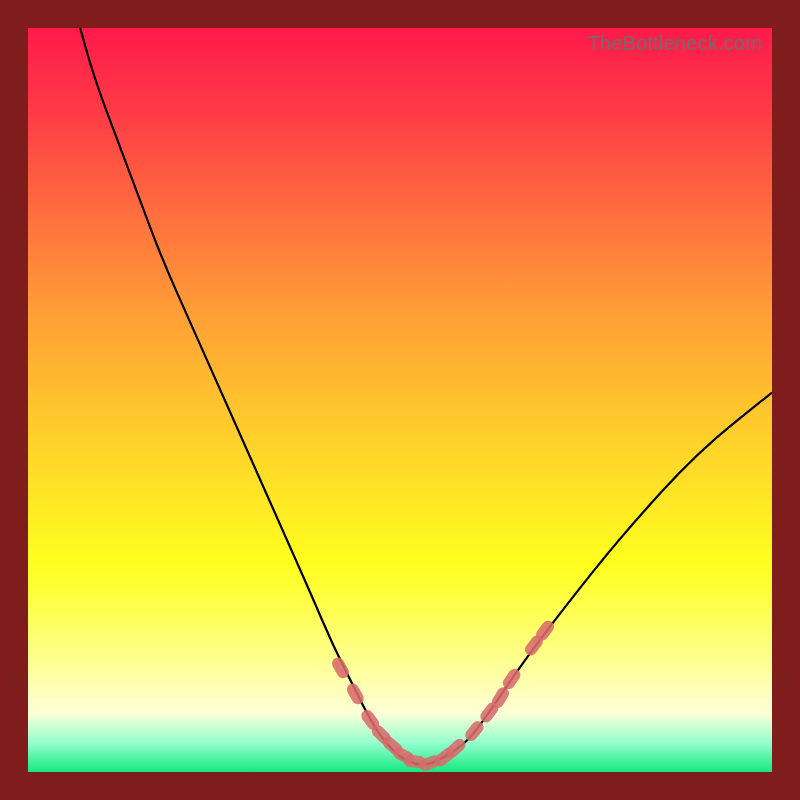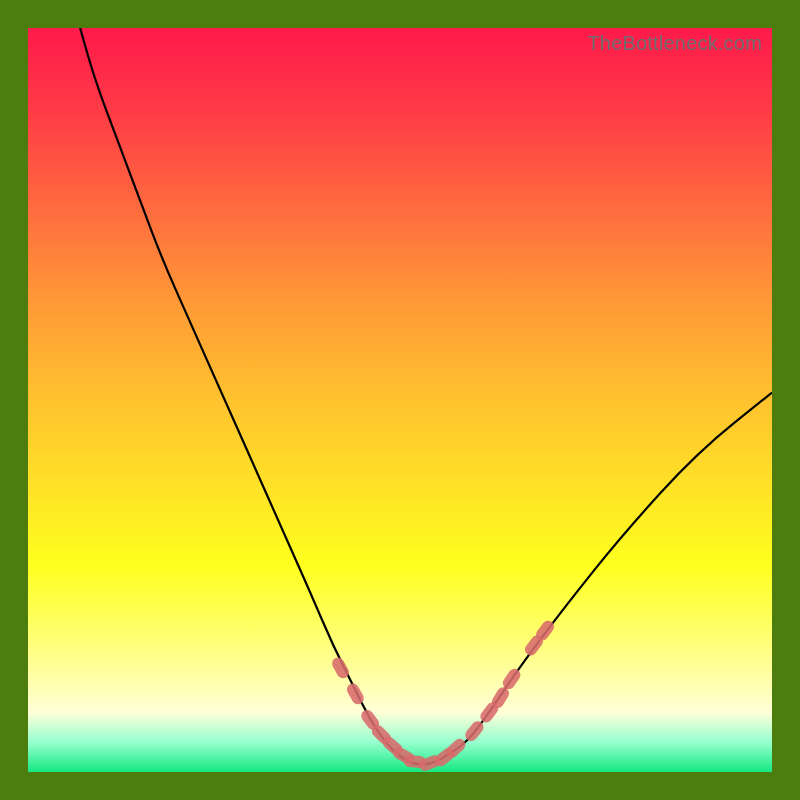--- a/index.html
+++ b/index.html
@@ -8,21 +8,21 @@
     width: 800px;
     height: 800px;
     overflow: hidden;
     background: #000;
     font-family: Arial, Helvetica, sans-serif;
   }
   .frame {
     position: absolute;
     left: 0; top: 0;
     width: 800px; height: 800px;
-    background: #4d7c0f;
+    background: #7f1d1d;
   }
   .plot {
     position: absolute;
     left: 28px;
     top: 28px;
     width: 744px;
     height: 744px;
     background: linear-gradient(to bottom,
       #ff1a4b 0%,
       #ff3a46 11%,

